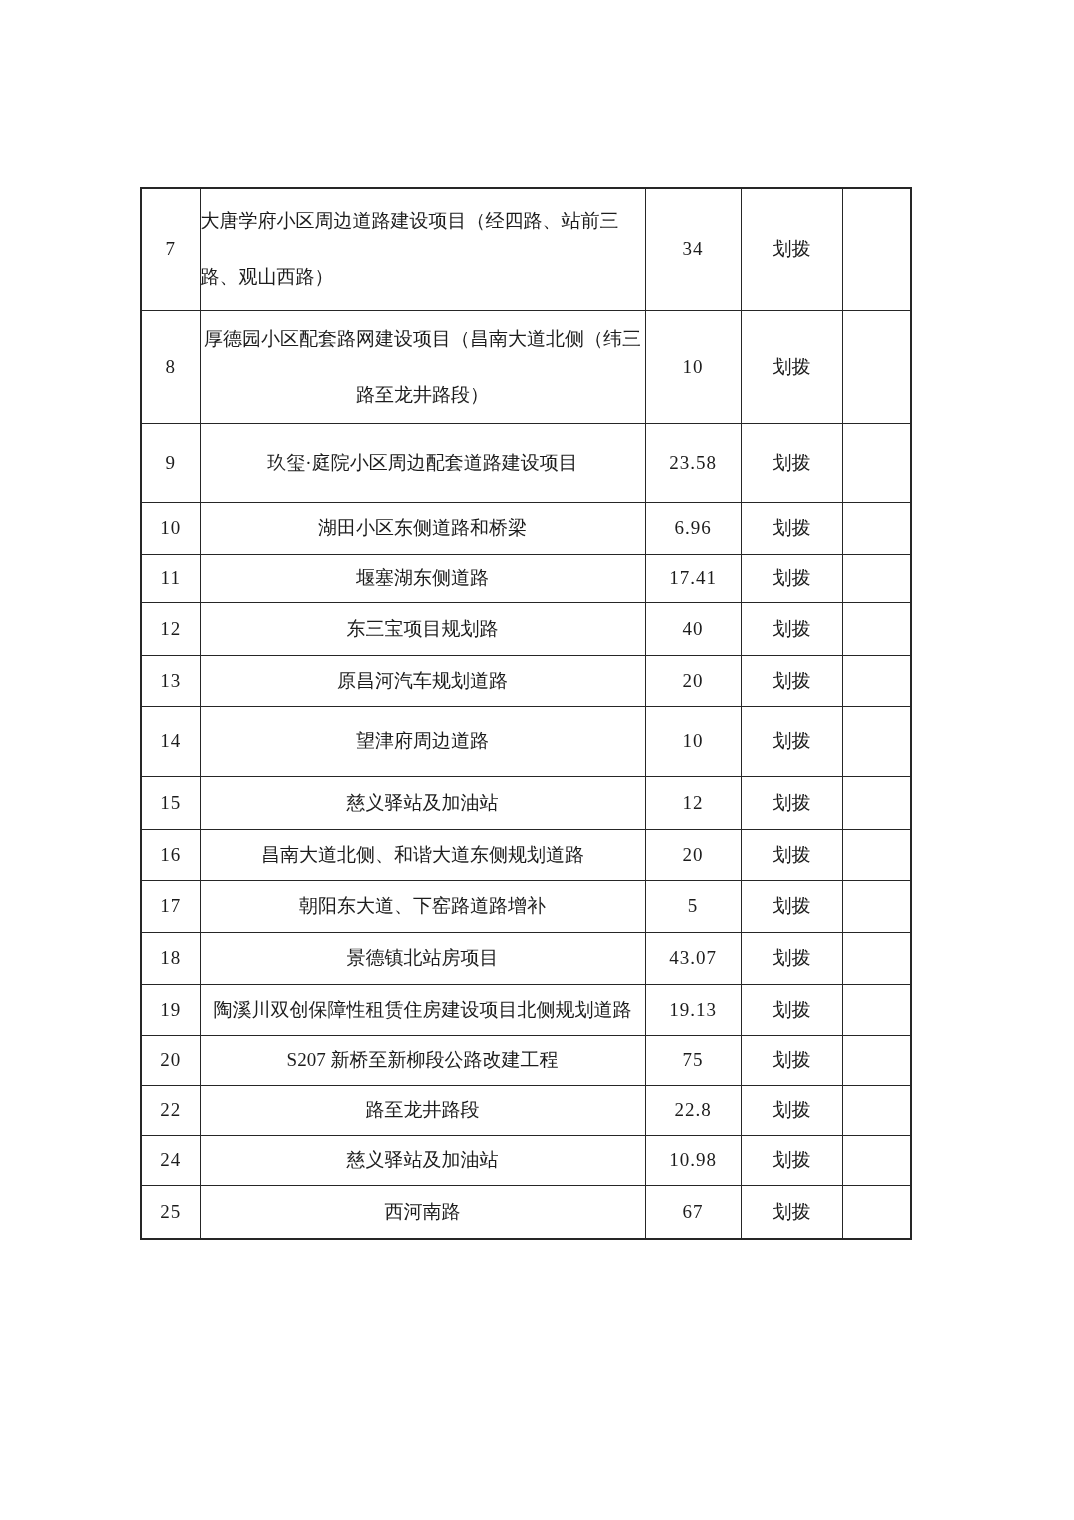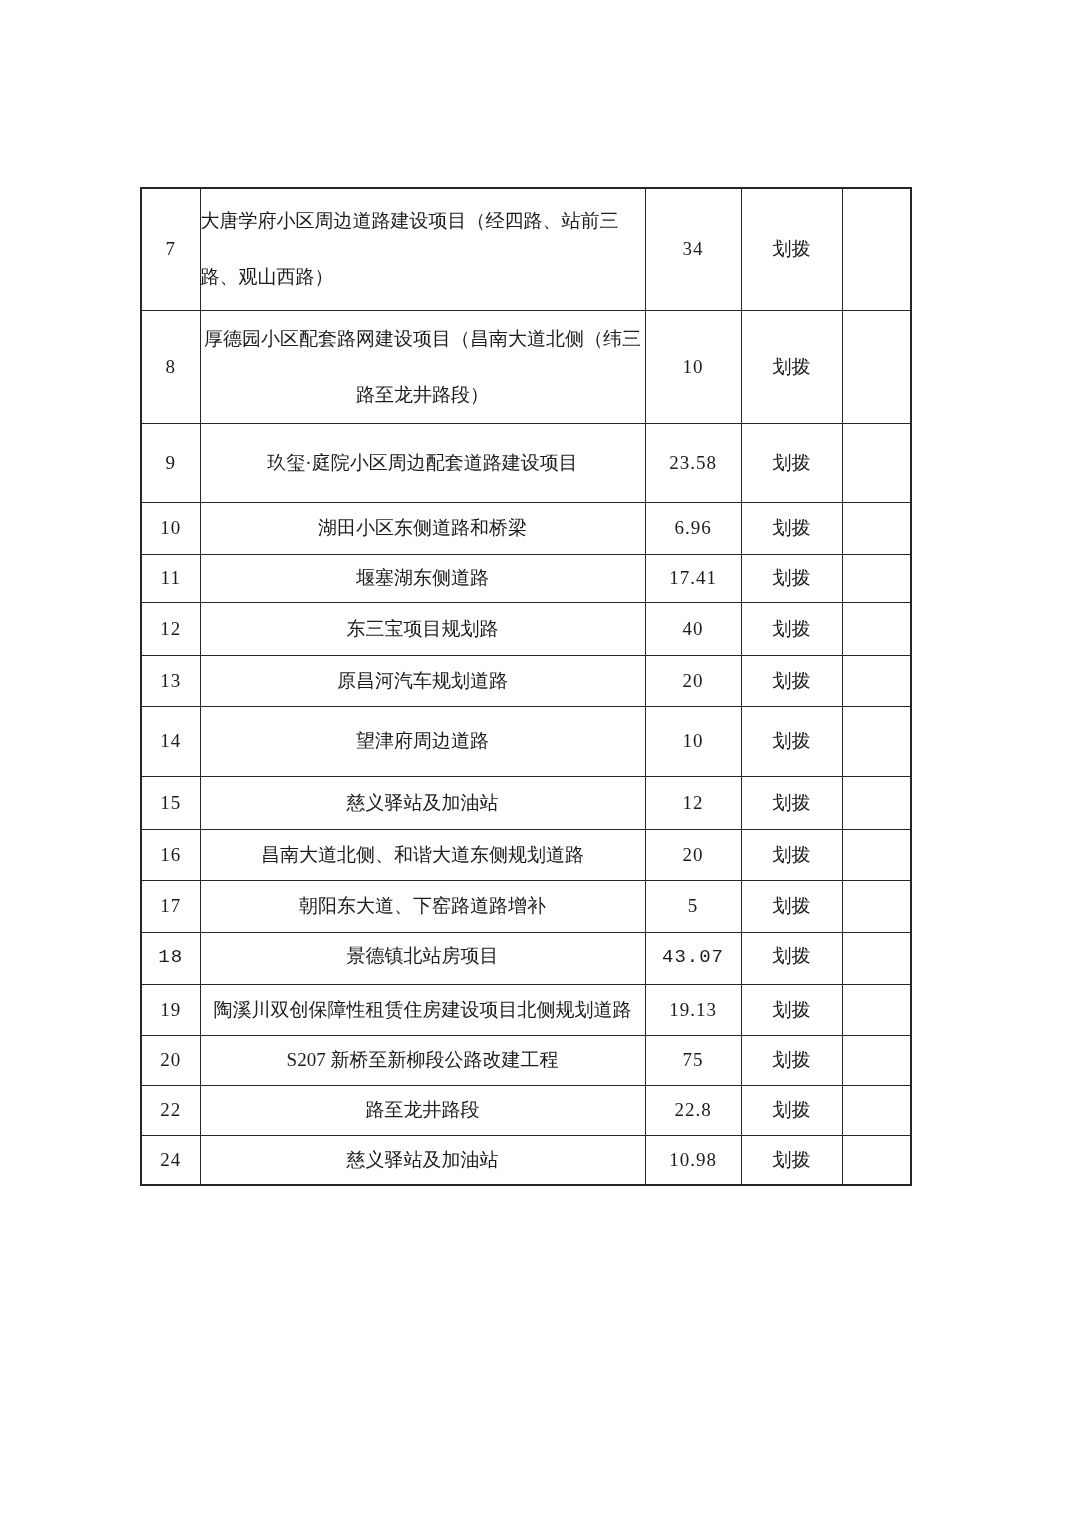--- a/index.html
+++ b/index.html
@@ -132,21 +132,21 @@
           <td class="mode">划拨</td>
           <td class="blank"></td>
         </tr>
         <tr style="height: 52px;">
           <td class="no num">17</td>
           <td class="name">朝阳东大道、下窑路道路增补</td>
           <td class="val num">5</td>
           <td class="mode">划拨</td>
           <td class="blank"></td>
         </tr>
-        <tr style="height: 52px; font-family: Liberation Mono, monospace;">
+        <tr style="height: 52px;">
           <td class="no num">18</td>
           <td class="name">景德镇北站房项目</td>
           <td class="val num">43.07</td>
           <td class="mode">划拨</td>
           <td class="blank"></td>
         </tr>
         <tr style="height: 51px;">
           <td class="no num">19</td>
           <td class="name">陶溪川双创保障性租赁住房建设项目北侧规划道路</td>
           <td class="val num">19.13</td>
@@ -167,15 +167,22 @@
           <td class="mode">划拨</td>
           <td class="blank"></td>
         </tr>
         <tr style="height: 50px;">
           <td class="no num">24</td>
           <td class="name">慈义驿站及加油站</td>
           <td class="val num">10.98</td>
           <td class="mode">划拨</td>
           <td class="blank"></td>
         </tr>
+        <tr style="height: 54px;">
+          <td class="no num">25</td>
+          <td class="name">西河南路</td>
+          <td class="val num">67</td>
+          <td class="mode">划拨</td>
+          <td class="blank"></td>
+        </tr>
       </tbody>
   </table>
 </div>
 
 </body></html>

